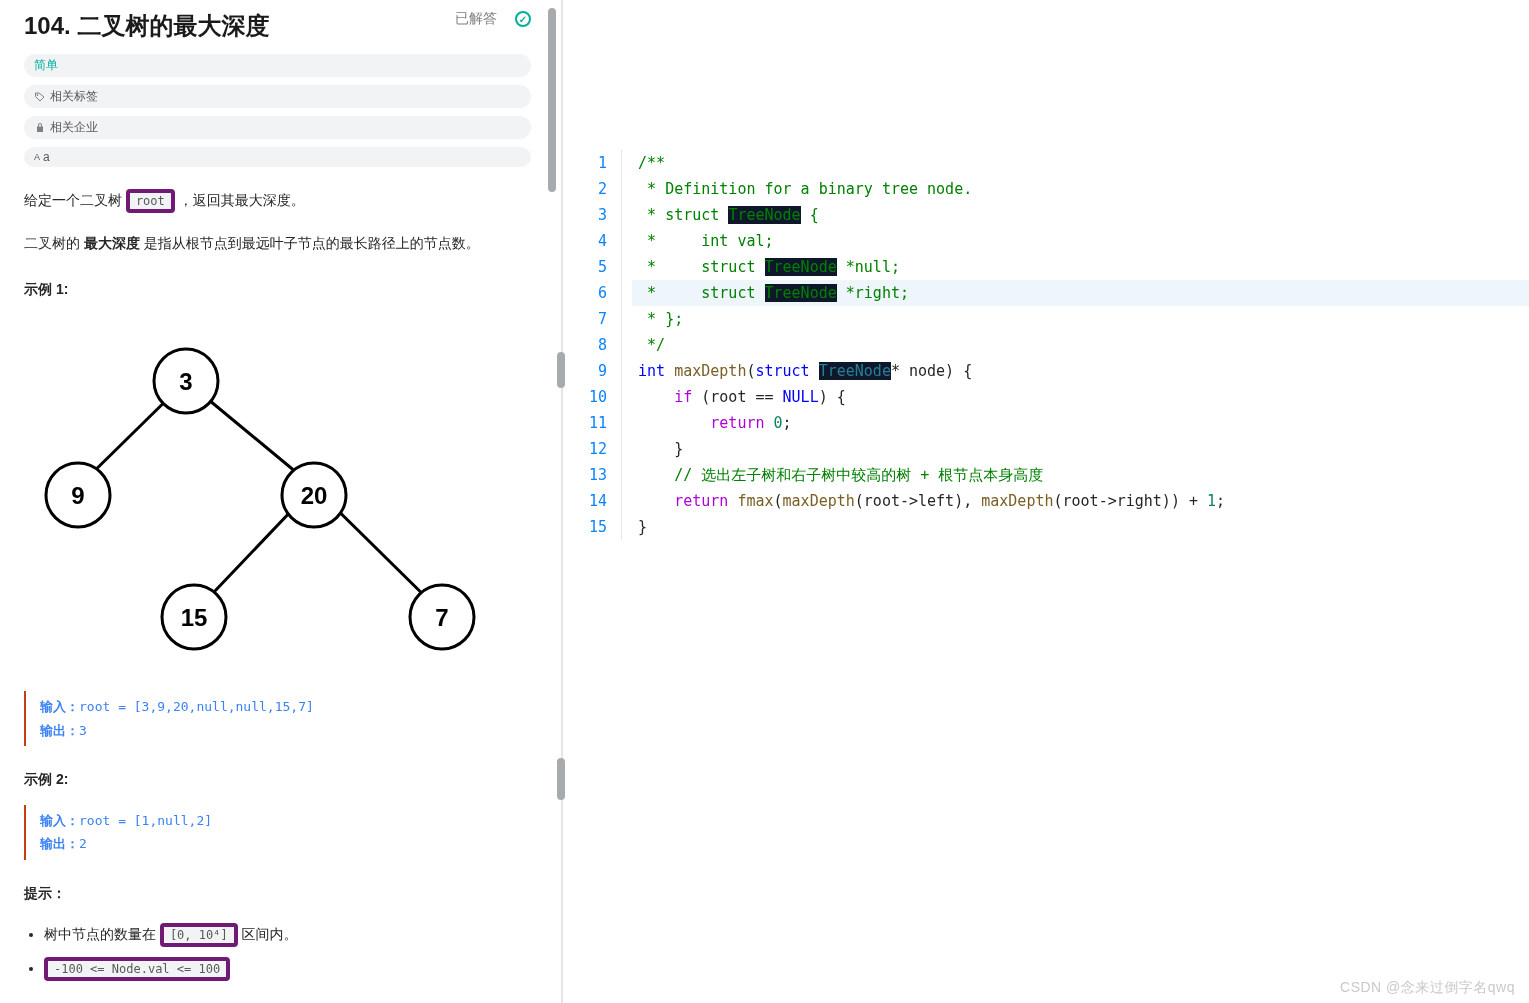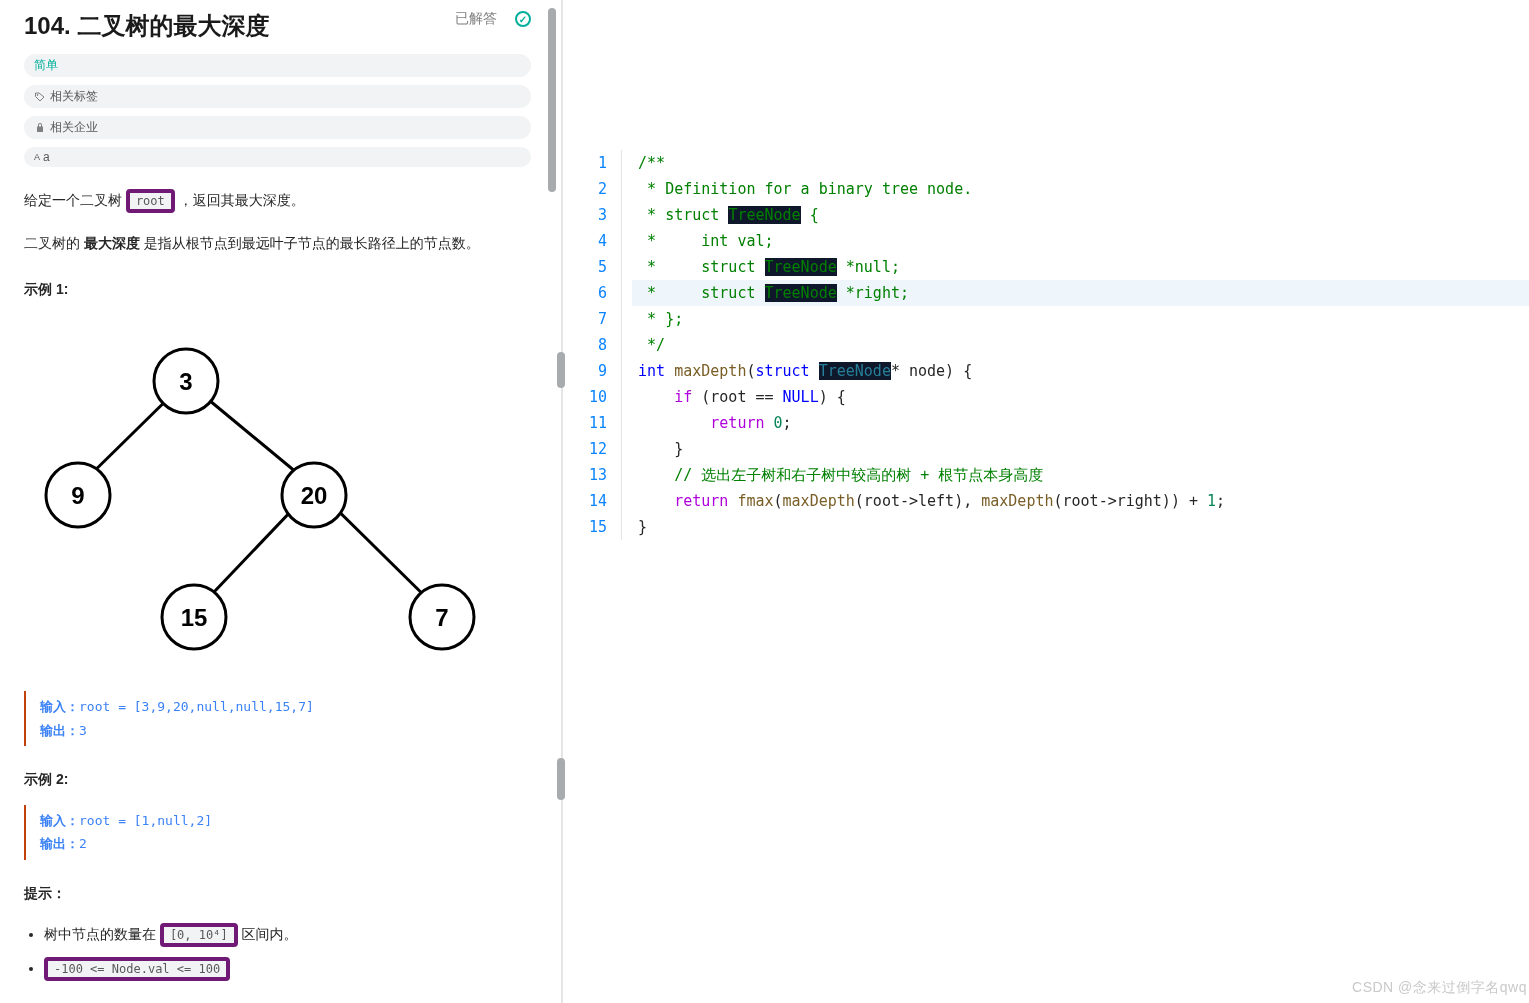--- a/index.html
+++ b/index.html
@@ -39,21 +39,21 @@
 .tok-type { color: #267f99; }
 .tok-type-btype { color: #0000ff; }
 .tok-func { color: #795e26; }
 .tok-num { color: #098658; }
 .tok-null { color: #0000ff; }
 .tok-hl { background: #0f172a; }
 .scrollbar-stub { position: absolute; background: #a8abad; border-radius: 4px; }
 .sb-left-1 { width: 8px; height: 184px; left: 548px; top: 8px; }
 .sb-div-1 { width: 8px; height: 36px; left: 557px; top: 352px; }
 .sb-div-2 { width: 8px; height: 42px; left: 557px; top: 758px; }
-.watermark { position: absolute; bottom: 6px; right: 2px; font-size: 14px; color: #c9c9c9; letter-spacing: 0.5px; }
+.watermark { position: absolute; bottom: 6px; right: 14px; font-size: 14px; color: #c9c9c9; letter-spacing: 0.5px; }
 </style>
 </head>
 <body>
 
 <div class="container">
   <div class="left-pane">
     <div class="problem-header">
       <div class="problem-title">104. 二叉树的最大深度</div>
       <div class="status">
         <span>已解答</span>

